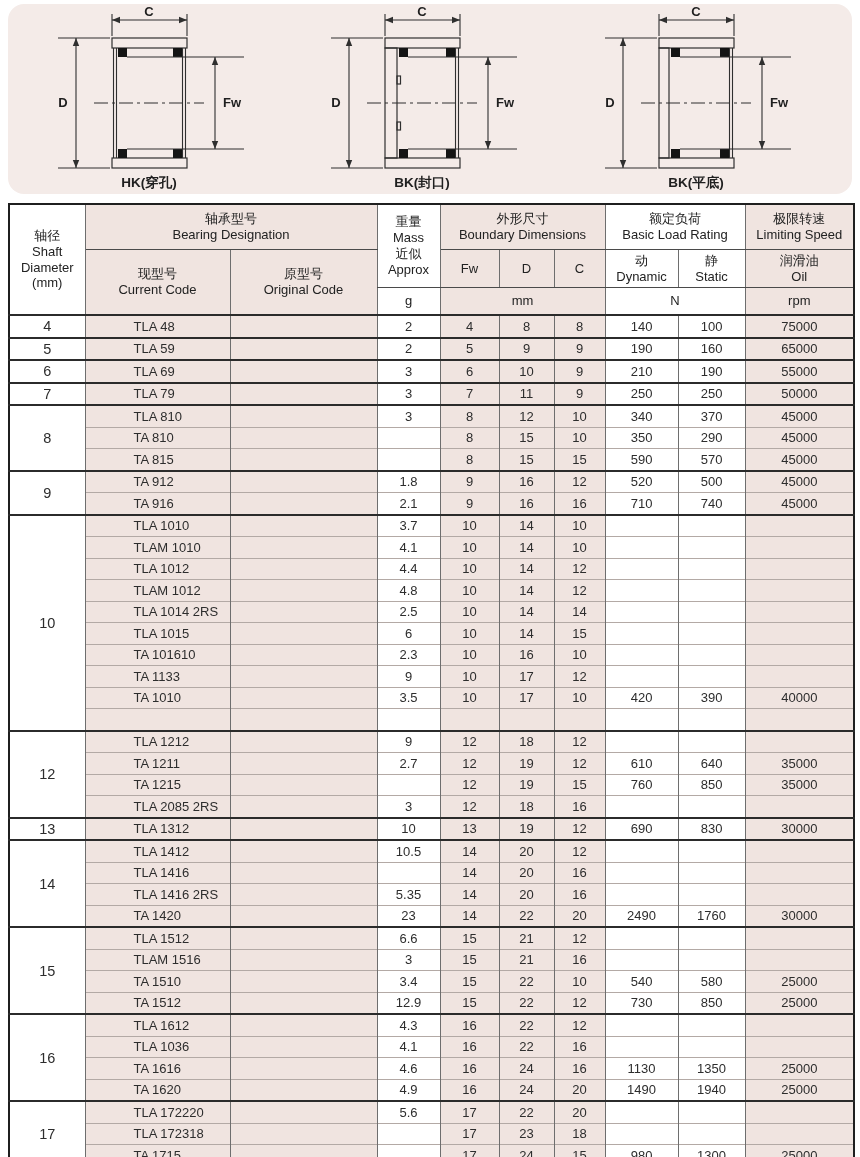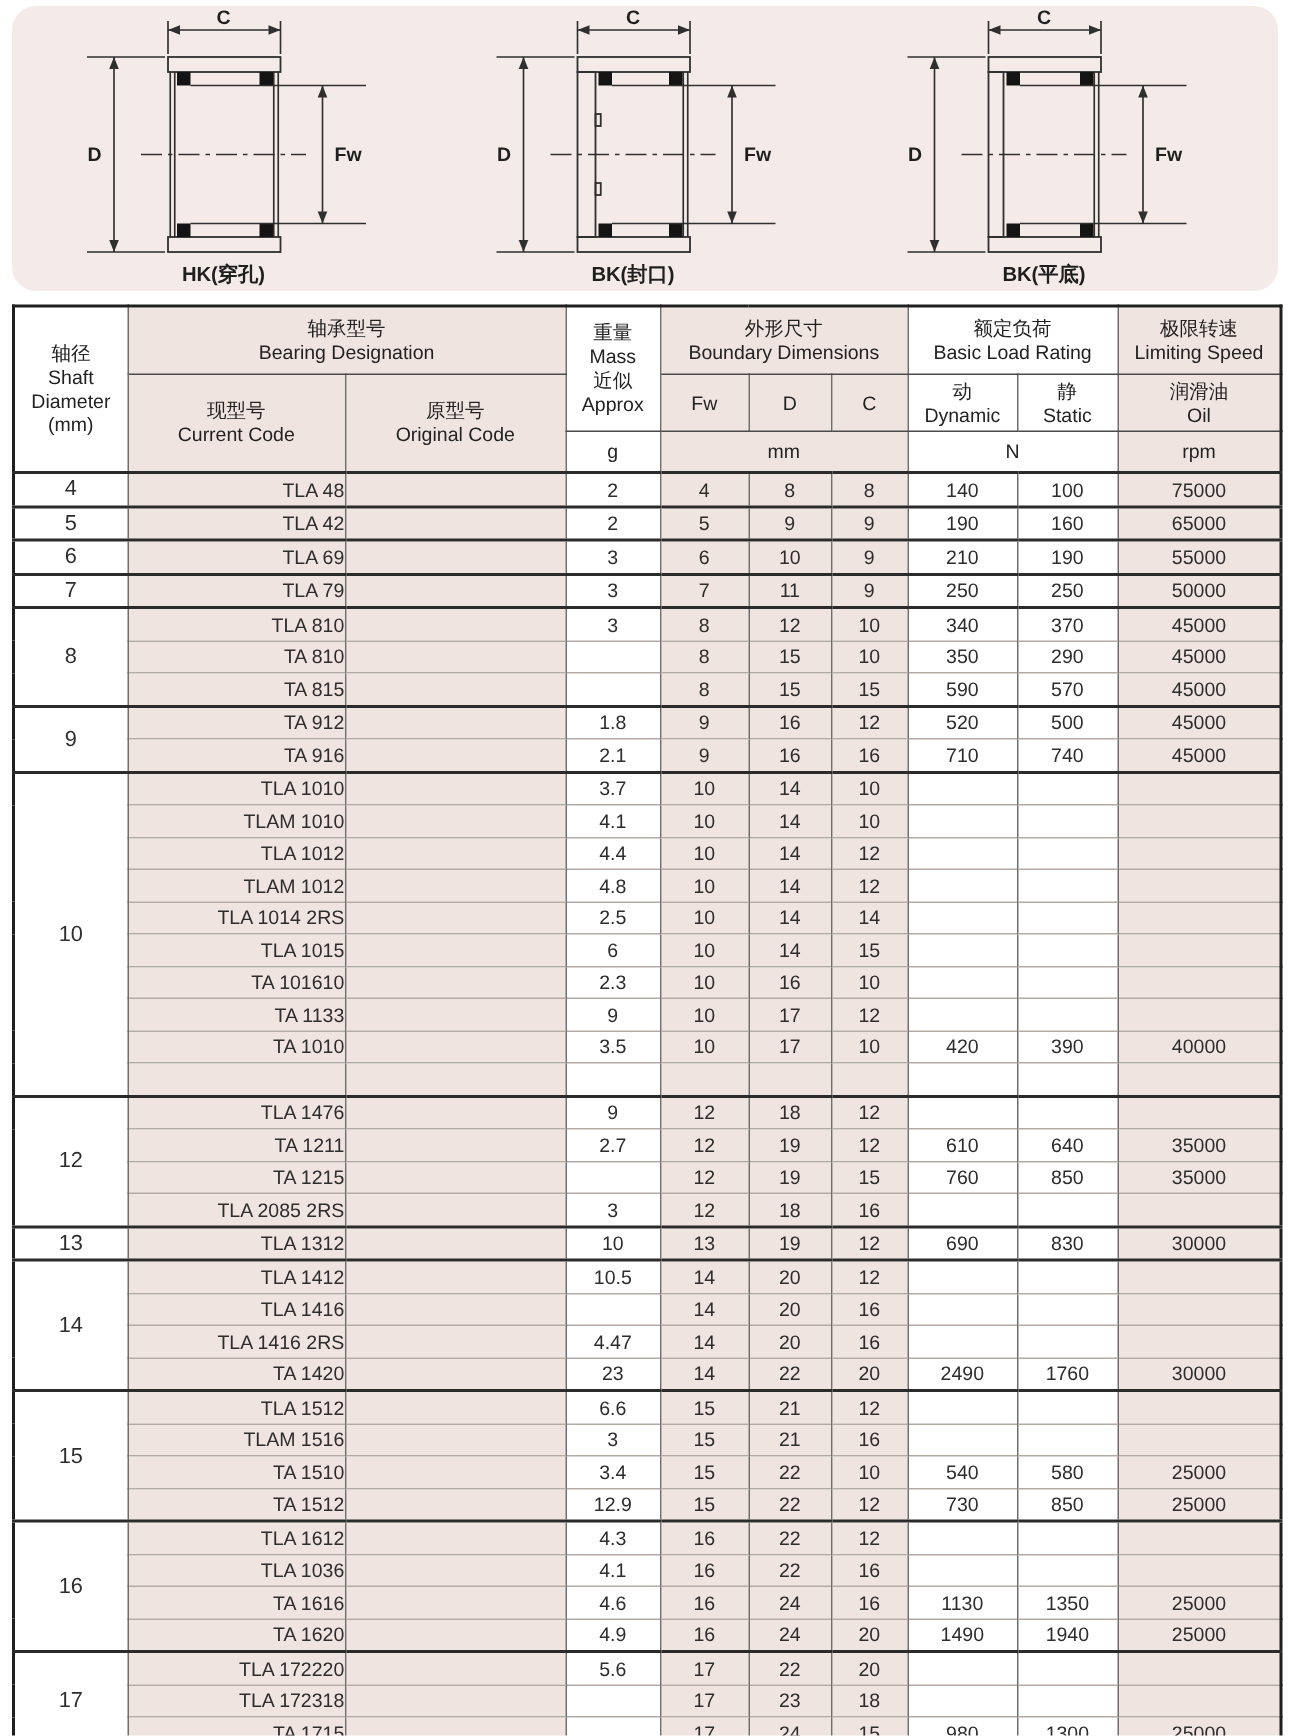--- a/index.html
+++ b/index.html
@@ -45,21 +45,21 @@
   thead tr.h3 th { height:24px; }
   thead { border-bottom:2px solid #1f1f1f; }
 
   .p { background:#f0e4e0; }
   .w { background:#ffffff; }
 
   tbody td {
     height:20.5px; font-size:13px; text-align:center; vertical-align:middle;
     border-top:1px solid #b3a9a5; padding:0; color:#2d2d2d;
   }
-  tbody td.left { text-align:right; padding-left:48px;margin-top:44px; }
+  tbody td.left { text-align:left; padding-left:48px;margin-top:44px; }
   tbody td.shaft { background:#ffffff; font-size:14.5px; border-top:2px solid #2b2b2b; }
   tbody tr.gs td { border-top:2px solid #2b2b2b; }
 </style>
 </head>
 <body>
 
 <div class="panel">
 
   <svg class="dg" width="250" height="186" viewBox="0 0 250 186">
     <defs>
@@ -243,21 +243,21 @@
         <td class="w">2</td>
         <td class="p">4</td>
         <td class="p">8</td>
         <td class="p">8</td>
         <td class="w">140</td>
         <td class="w">100</td>
         <td class="p">75000</td>
       </tr>
       <tr class="gs">
         <td class="shaft" rowspan="1">5</td>
-        <td class="p left">TLA 42</td>
+        <td class="p left">TLA 59</td>
         <td class="p"></td>
         <td class="w">2</td>
         <td class="p">5</td>
         <td class="p">9</td>
         <td class="p">9</td>
         <td class="w">190</td>
         <td class="w">160</td>
         <td class="p">65000</td>
       </tr>
       <tr class="gs">
@@ -447,21 +447,21 @@
         <td class="w"></td>
         <td class="p"></td>
         <td class="p"></td>
         <td class="p"></td>
         <td class="w"></td>
         <td class="w"></td>
         <td class="p"></td>
       </tr>
       <tr class="gs">
         <td class="shaft" rowspan="4">12</td>
-        <td class="p left">TLA 1476</td>
+        <td class="p left">TLA 1212</td>
         <td class="p"></td>
         <td class="w">9</td>
         <td class="p">12</td>
         <td class="p">18</td>
         <td class="p">12</td>
         <td class="w"></td>
         <td class="w"></td>
         <td class="p"></td>
       </tr>
       <tr>
@@ -528,21 +528,21 @@
         <td class="p">14</td>
         <td class="p">20</td>
         <td class="p">16</td>
         <td class="w"></td>
         <td class="w"></td>
         <td class="p"></td>
       </tr>
       <tr>
         <td class="p left">TLA 1416 2RS</td>
         <td class="p"></td>
-        <td class="w">4.47</td>
+        <td class="w">5.35</td>
         <td class="p">14</td>
         <td class="p">20</td>
         <td class="p">16</td>
         <td class="w"></td>
         <td class="w"></td>
         <td class="p"></td>
       </tr>
       <tr>
         <td class="p left">TA 1420</td>
         <td class="p"></td>

